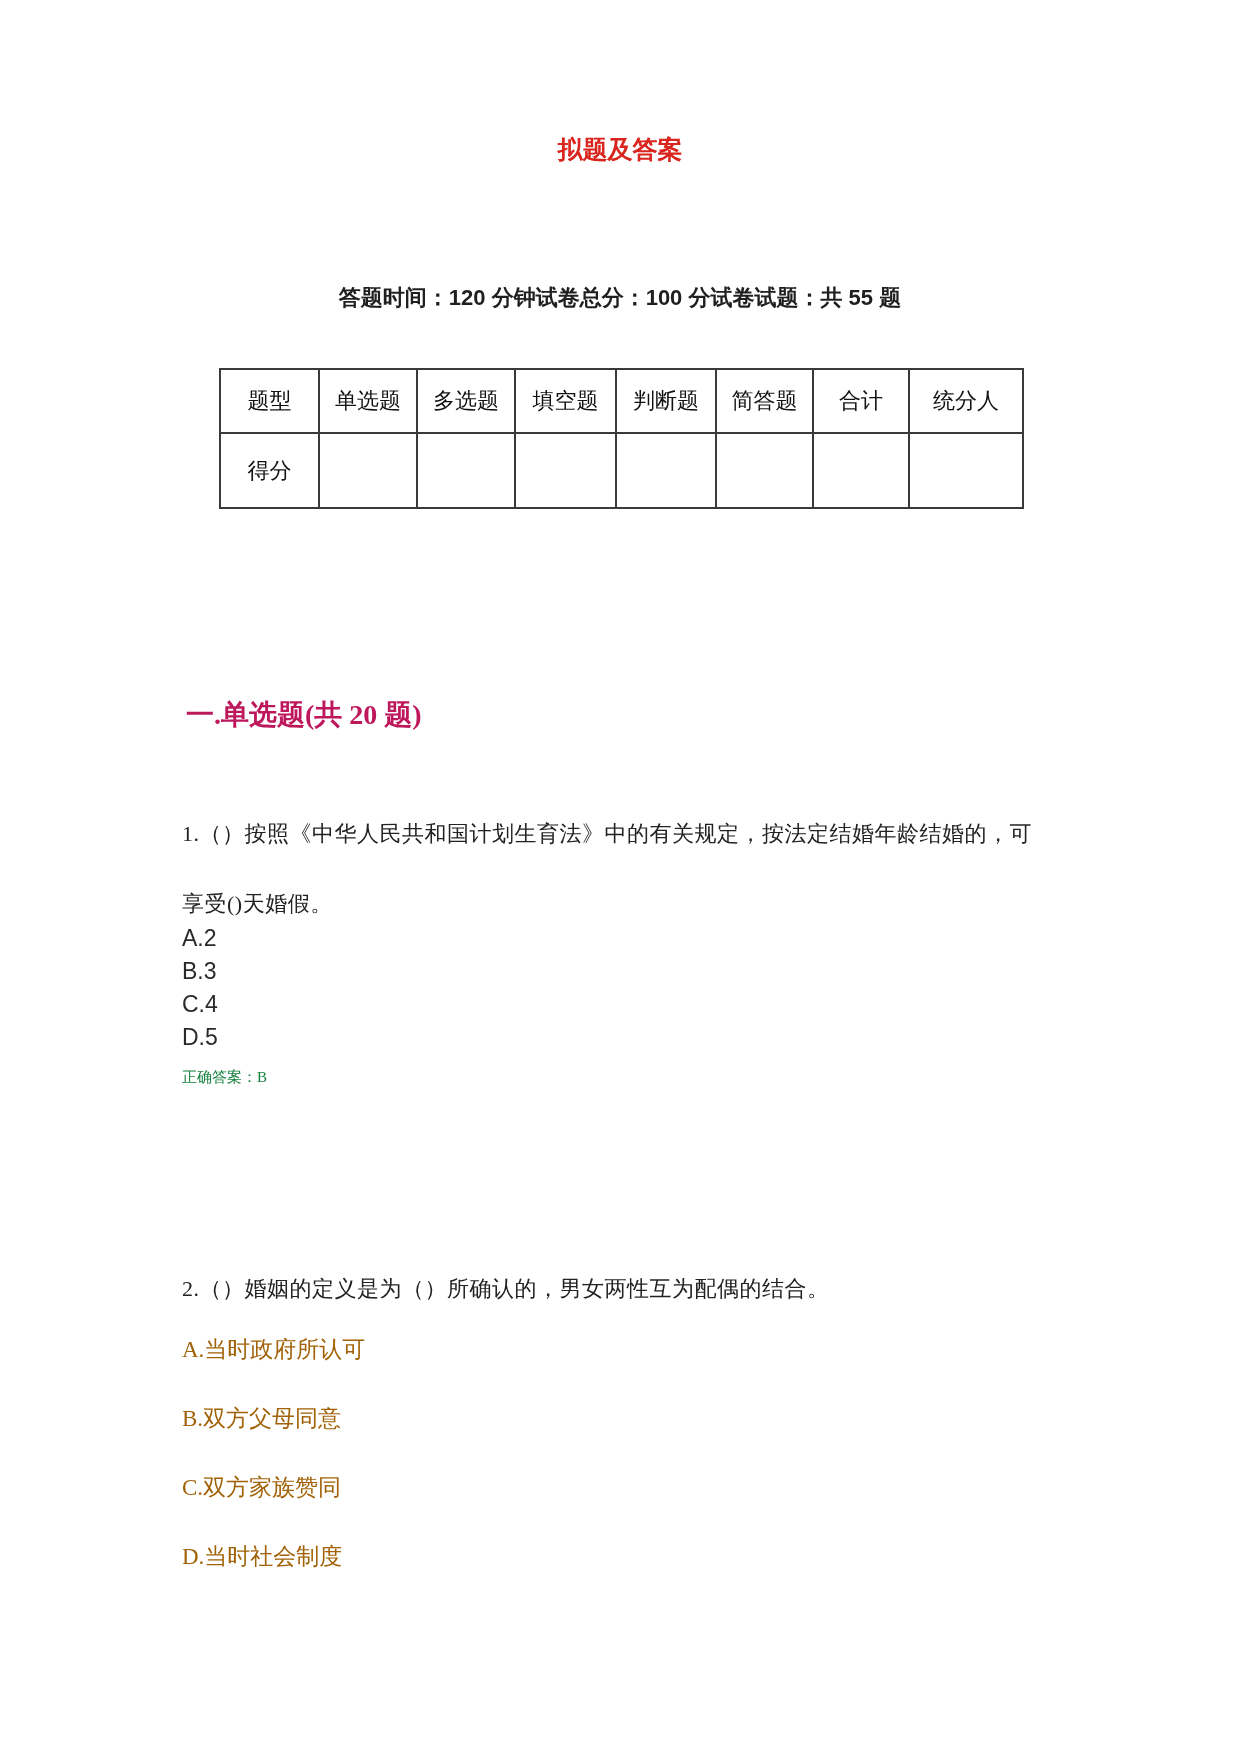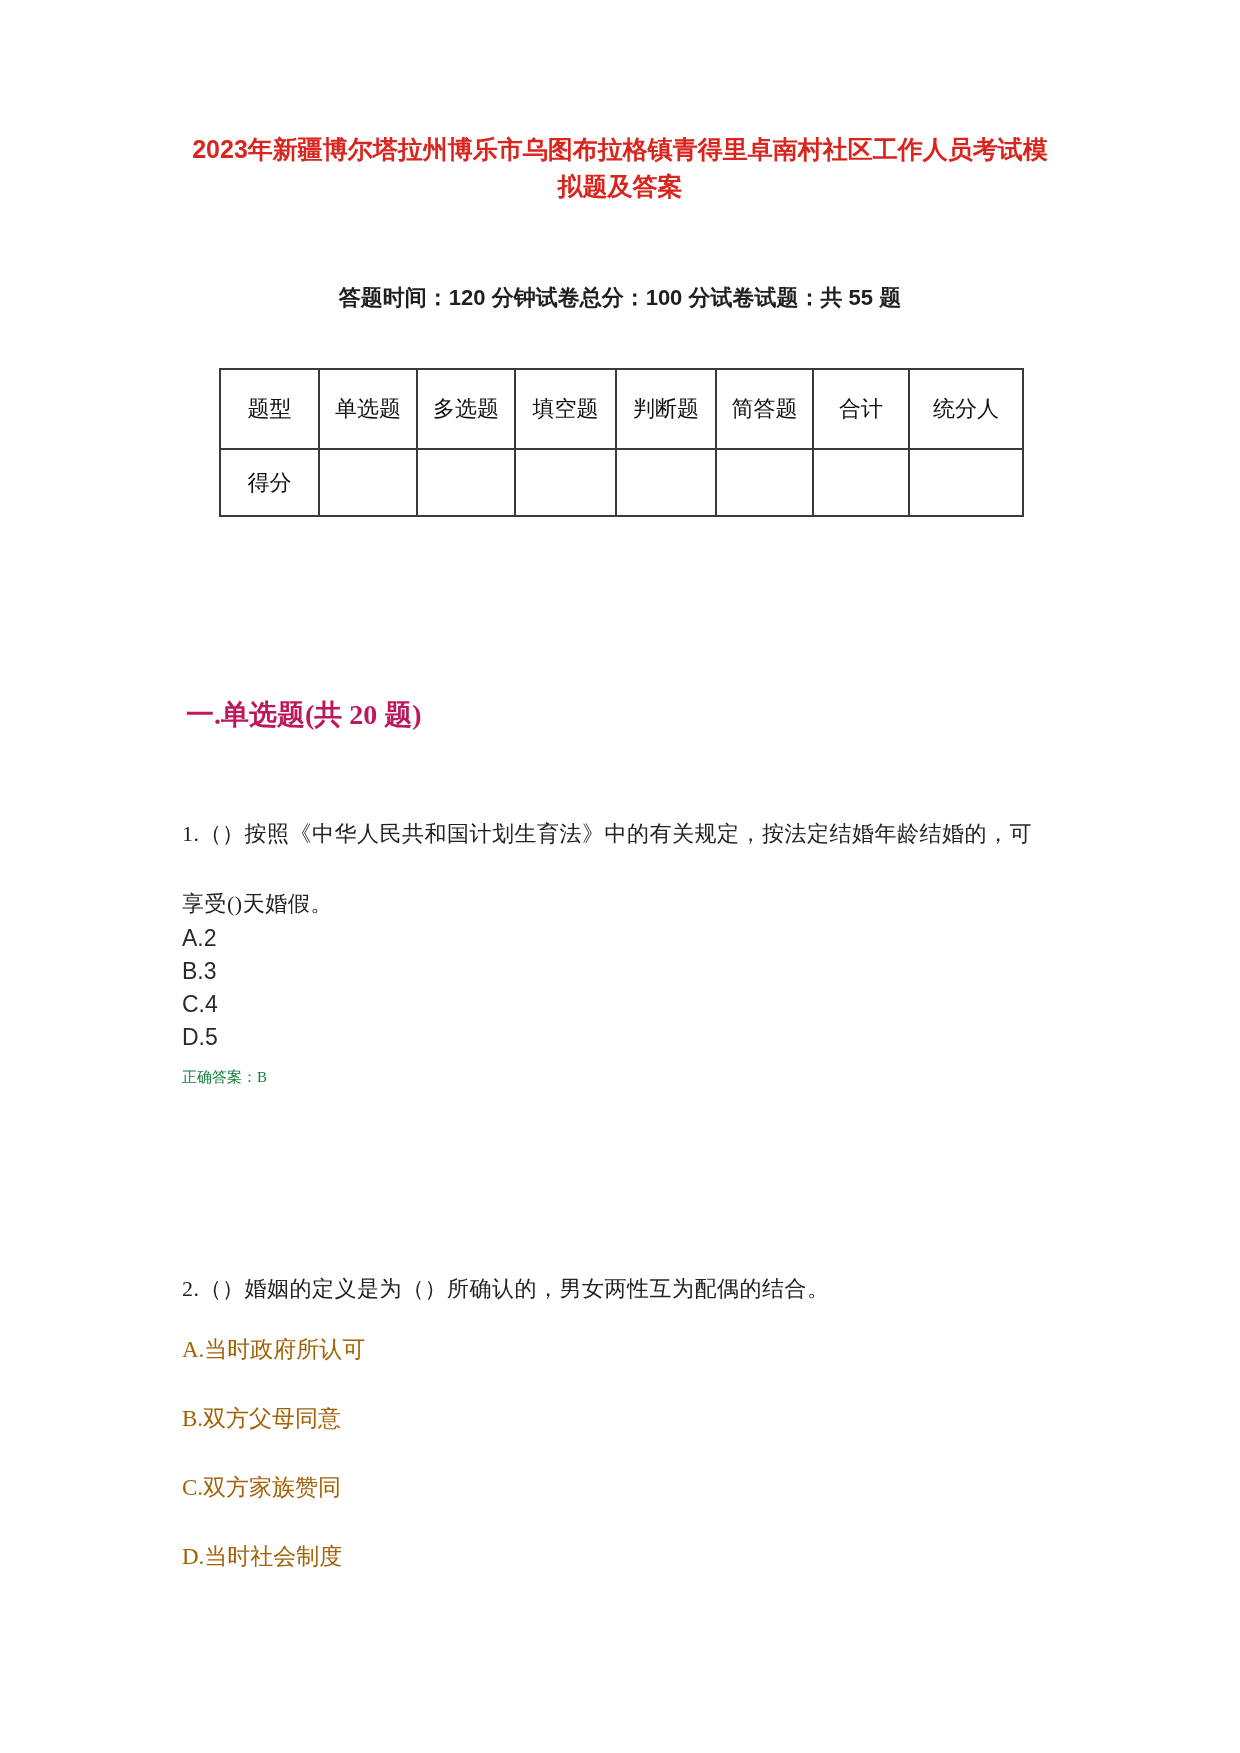--- a/index.html
+++ b/index.html
@@ -48,22 +48,22 @@
     font-size: 22px;
     color: #111;
   }
   .score-table td {
     border: 2px solid #3a3a3a;
     text-align: center;
     vertical-align: middle;
     white-space: nowrap;
     overflow: hidden;
   }
-  .score-table tr.header-row td { height: 80px; }
-  .score-table tr.score-row td { height: 67px; }
+  .score-table tr.header-row td { height: 64px; }
+  .score-table tr.score-row td { height: 75px; }
   .section-heading {
     position: absolute;
     top: 696px;
     left: 186px;
     font-size: 28px;
     font-weight: 700;
     white-space: nowrap;
     color: #be185d;
   }
   .question-text {
@@ -104,21 +104,20 @@
   }
   .options-spread .option { margin-bottom: 38px; white-space: nowrap; }
   .option { white-space: nowrap; }
 </style>
 </head>
 <body>
 
 <div class="page">
 
   <div class="doc-title">
-    <div class="title-line">2023年新疆博尔塔拉州博乐市乌图布拉格镇青得里卓南村社区工作人员考试模</div>
     <div class="title-line">拟题及答案</div>
   </div>
 
   <div class="exam-info">
     <span>答题时间：120 分钟</span>
     <span>试卷总分：100 分</span>
     <span>试卷试题：共 55 题</span>
   </div>
 
   <table class="score-table">

